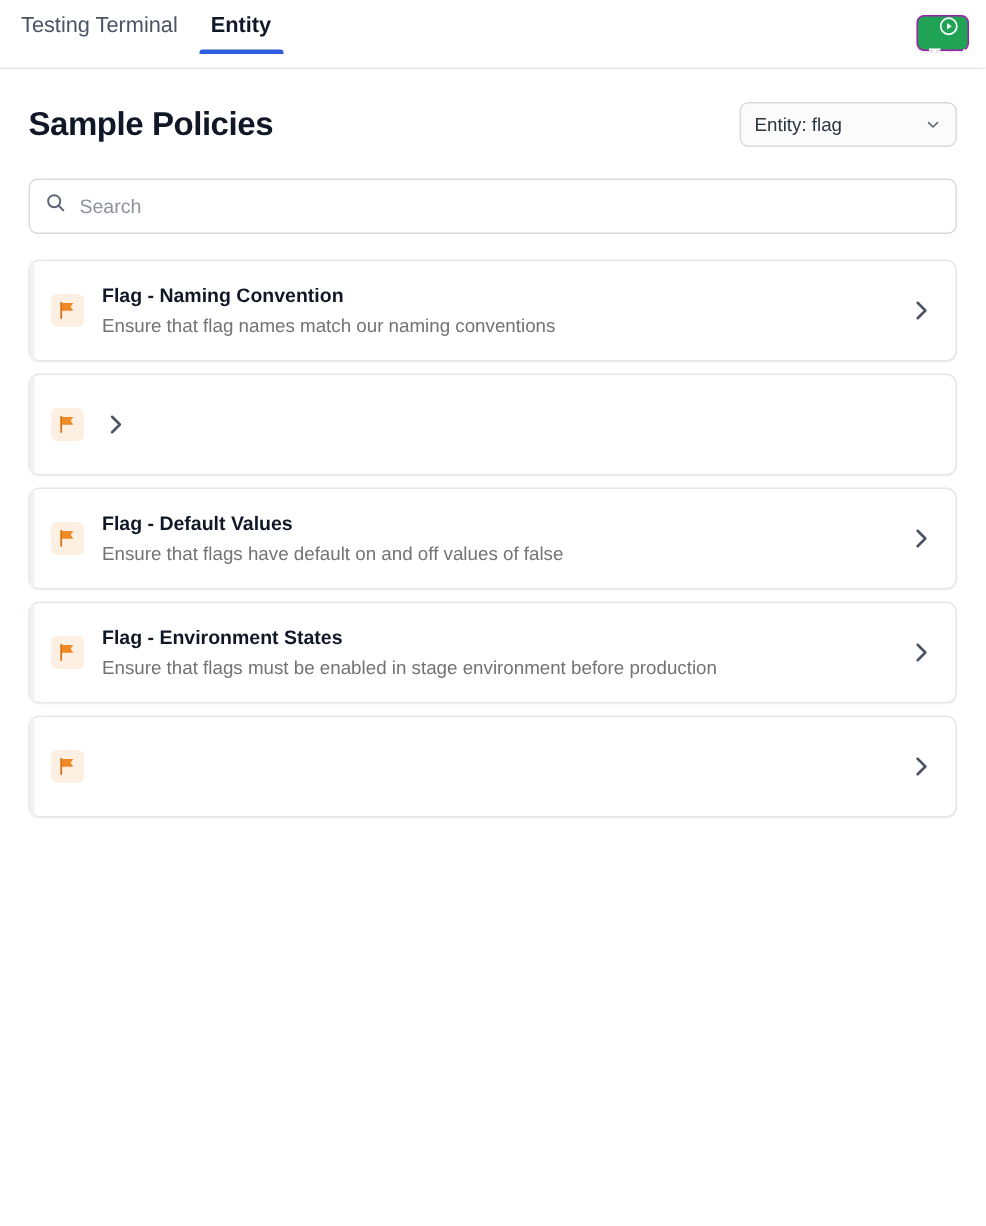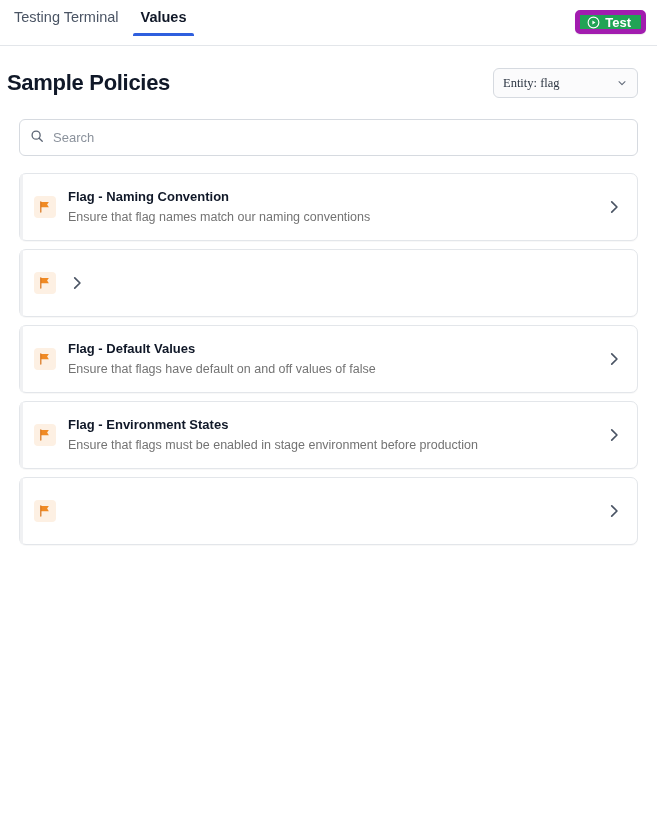--- a/index.html
+++ b/index.html
@@ -48,62 +48,62 @@
     bottom: -1px;
     height: 3px;
     background: #2f5fde;
     border-radius: 2px 2px 0 0;
   }
   .test-btn {
     position: absolute;
     right: 11px;
     top: 10px;
     height: 24px;
-    padding: 0 10px 0 7px;
+    padding: 0 0 0 7px;
     background: #21a355;
-    border: 5px solid #a21caf;
+    border: 1px solid #a21caf;
     border-radius: 5px;
     color: #ffffff;
     font-size: 13px;
     font-weight: bold;
     display: flex;
     align-items: center;
     gap: 5px;
     cursor: pointer;
     box-shadow: 0 1px 1px rgba(0,0,0,0.08);
+    flex-direction: column;
   }
   .test-btn svg { display: block; }
 
   
   .page-head {
     display: flex;
     align-items: center;
     justify-content: space-between;
-    padding: 22px 19px 0 7px;
+    padding: 22px 19px 0 19px;
   }
   .page-title {
     font-size: 22px;
     font-weight: bold;
     letter-spacing: -0.3px;
     color: #101828;
   }
   .entity-select {
     width: 145px;
     height: 30px;
     border: 1px solid #d6dae0;
     border-radius: 6px;
     background: #fbfbfc;
     display: flex;
     align-items: center;
     justify-content: space-between;
     padding: 0 9px;
     font-size: 12.5px;
     color: #2b3441;
     cursor: pointer;
-    font-family: Liberation Serif, serif;
   }
   .chev-sm { color: #5d6675; display:block; }
 
   
   .search-wrap {
     margin: 21px 19px 0 19px;
     height: 37px;
     border: 1px solid #d6dae0;
     border-radius: 6px;
     background: #ffffff;
@@ -180,21 +180,21 @@
 </style>
 </head>
 <body>
 
 <div class="topbar">
   <div class="tabs">
     <div class="tab">
       <span>Testing Terminal</span>
     </div>
     <div class="tab active">
-      <span>Values</span>
+      <span>Entity</span>
     </div>
   </div>
   <div class="test-btn">
     <span>
       <svg width="13" height="13" viewBox="0 0 16 16" fill="none">
         <circle cx="8" cy="8" r="6.6" stroke="#ffffff" stroke-width="1.4"></circle>
         <path d="M6.6 5.4L10.4 8L6.6 10.6V5.4Z" fill="#ffffff"></path>
       </svg>
     </span>
     <span>Test</span>

